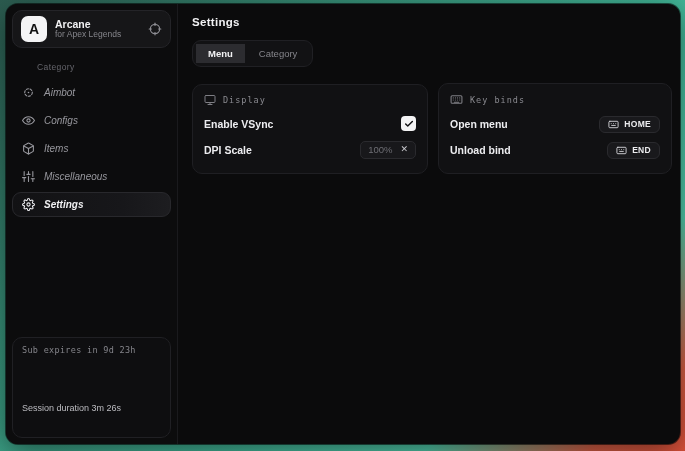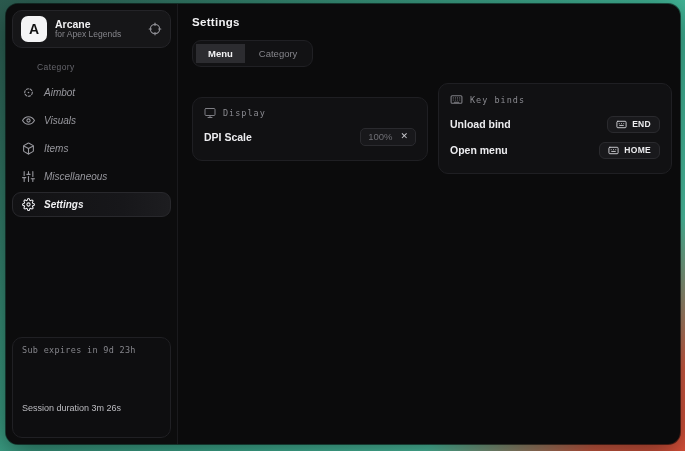--- a/index.html
+++ b/index.html
@@ -161,21 +161,21 @@
           <span class="nav-label">Aimbot</span>
         </div>
 
         <div class="nav-item">
           <span class="nav-icon">
             <svg width="13" height="13" viewBox="0 0 24 24" fill="none" stroke="currentColor" stroke-width="2" stroke-linecap="round" stroke-linejoin="round">
               <path d="M1 12s4-7 11-7 11 7 11 7-4 7-11 7S1 12 1 12z"></path>
               <circle cx="12" cy="12" r="3"></circle>
             </svg>
           </span>
-          <span class="nav-label">Visuals</span>
+          <span class="nav-label">Configs</span>
         </div>
 
         <div class="nav-item">
           <span class="nav-icon">
             <svg width="13" height="13" viewBox="0 0 24 24" fill="none" stroke="currentColor" stroke-width="2" stroke-linecap="round" stroke-linejoin="round">
               <path d="M21 16V8a2 2 0 0 0-1-1.73l-7-4a2 2 0 0 0-2 0l-7 4A2 2 0 0 0 3 8v8a2 2 0 0 0 1 1.73l7 4a2 2 0 0 0 2 0l7-4A2 2 0 0 0 21 16z"></path>
               <polyline points="3.3 7.3 12 12 20.7 7.3"></polyline>
               <line x1="12" y1="22" x2="12" y2="12"></line>
             </svg>
           </span>
@@ -233,20 +233,28 @@
             <span>
               <svg width="12" height="12" viewBox="0 0 24 24" fill="none" stroke="currentColor" stroke-width="2" stroke-linecap="round" stroke-linejoin="round">
                 <rect x="2" y="3" width="20" height="14" rx="2"></rect>
                 <line x1="8" y1="21" x2="16" y2="21"></line>
                   <line x1="12" y1="17" x2="12" y2="21"></line>
               </svg>
             </span>
             <span class="card-title">Display</span>
           </div>
 
+          <div class="card-row">
+            <span class="row-label">Enable VSync</span>
+            <span class="checkbox">
+              <svg width="10" height="10" viewBox="0 0 24 24" fill="none" stroke="#141416" stroke-width="3.5" stroke-linecap="round" stroke-linejoin="round">
+                <polyline points="20 6 9 17 4 12"></polyline>
+              </svg>
+            </span>
+          </div>
 
           <div class="card-row">
             <span class="row-label">DPI Scale</span>
             <span class="dpi-input">
               <span class="dpi-value">100%</span>
               <span class="dpi-clear">✕</span>
             </span>
           </div>
         </div>
 
@@ -255,39 +263,39 @@
             <span>
               <svg width="13" height="13" viewBox="0 0 24 24" fill="none" stroke="currentColor" stroke-width="2" stroke-linecap="round" stroke-linejoin="round">
                 <rect x="2" y="5" width="20" height="14" rx="2"></rect>
                 <path d="M6 9h0M10 9h0M14 9h0M18 9h0M6 13h0M10 13h0M14 13h0M18 13h0M8 17h8"></path>
               </svg>
             </span>
             <span class="card-title">Key binds</span>
           </div>
 
           <div class="card-row">
+            <span class="row-label">Open menu</span>
+            <span class="keybind-btn">
+              <svg width="11" height="11" viewBox="0 0 24 24" fill="none" stroke="currentColor" stroke-width="2" stroke-linecap="round" stroke-linejoin="round">
+                <rect x="2" y="5" width="20" height="14" rx="2"></rect>
+                  <path d="M7 10h0M12 10h0M17 10h0M8 14h8"></path>
+              </svg>
+              <span class="keybind-label">HOME</span>
+            </span>
+          </div>
+
+          <div class="card-row">
             <span class="row-label">Unload bind</span>
             <span class="keybind-btn">
               <svg width="11" height="11" viewBox="0 0 24 24" fill="none" stroke="currentColor" stroke-width="2" stroke-linecap="round" stroke-linejoin="round">
                 <rect x="2" y="5" width="20" height="14" rx="2"></rect>
                   <path d="M7 10h0M12 10h0M17 10h0M8 14h8"></path>
               </svg>
               <span class="keybind-label">END</span>
             </span>
           </div>
-
-          <div class="card-row">
-            <span class="row-label">Open menu</span>
-            <span class="keybind-btn">
-              <svg width="11" height="11" viewBox="0 0 24 24" fill="none" stroke="currentColor" stroke-width="2" stroke-linecap="round" stroke-linejoin="round">
-                <rect x="2" y="5" width="20" height="14" rx="2"></rect>
-                  <path d="M7 10h0M12 10h0M17 10h0M8 14h8"></path>
-              </svg>
-              <span class="keybind-label">HOME</span>
-            </span>
-          </div>
         </div>
 
       </div>
     </div>
 
   </div>
 </div>
 
 </body></html>

